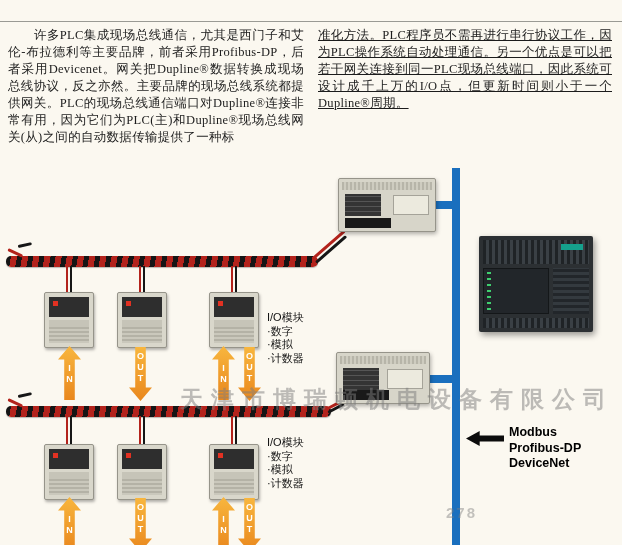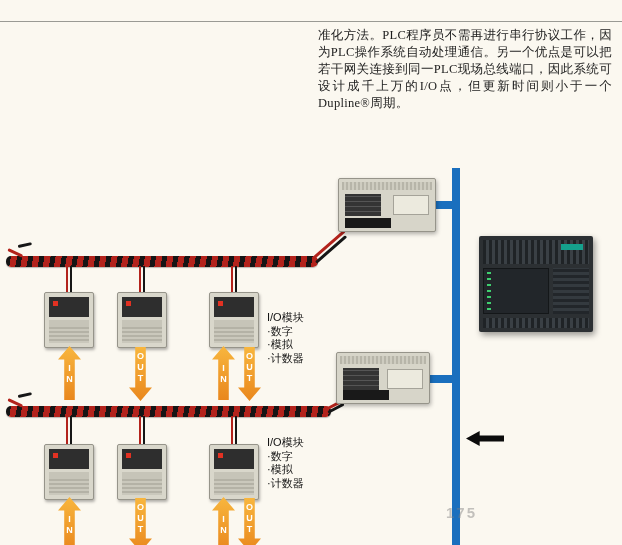--- a/index.html
+++ b/index.html
@@ -4,21 +4,21 @@
 <style>
   html,body{margin:0;padding:0;background:#e9e9e9;}
   .page{position:relative;width:622px;height:545px;background:#fbf8f0;overflow:hidden;
         font-family:"Liberation Serif",serif;color:#1c1c1c;}
   .page *{box-sizing:border-box;}
   .title{position:absolute;left:8px;top:1px;margin:0;font:bold 16px "Liberation Sans",sans-serif;
          color:#2573b4;letter-spacing:2px;}
   .rule{position:absolute;left:0;top:21px;width:622px;border-top:1px solid #9a9a94;}
   .col{position:absolute;top:27px;margin:0;font-size:12.5px;line-height:17px;letter-spacing:.3px;text-align:justify;}
   .col-l{left:8px;width:296px;}
-  .col-r{left:318px;width:294px;}
+  .col-r{left:318px;width:294px;text-decoration:underline;}
   .wm{position:absolute;font-family:"Liberation Sans",sans-serif;font-weight:bold;color:#7e7e7e;
       white-space:nowrap;pointer-events:none;z-index:40;}
   .wm-c{left:180px;top:384px;font-size:23px;letter-spacing:8px;opacity:.5;}
   .wm-t{left:498px;top:101px;font-size:26px;letter-spacing:4px;opacity:.33;}
   .wm-p{left:446px;top:504px;font-size:15px;letter-spacing:2px;opacity:.45;}
   .cable{position:absolute;height:11px;border-radius:5px;
          background:repeating-linear-gradient(100deg,#151515 0 5px,#b3231c 5px 11px);
          box-shadow:0 1px 1px rgba(0,0,0,.25);}
   .cable-1{left:6px;top:256px;width:312px;}
   .cable-2{left:6px;top:406px;width:325px;}
@@ -76,20 +76,21 @@
   .fbl{position:absolute;left:509px;top:425px;font:bold 12.5px "Liberation Sans",sans-serif;
        line-height:15.5px;color:#000;z-index:5;}
 </style>
 </head>
 <body>
 
 <div class="page">
 
   <div class="rule"></div>
 
+  <p class="col col-l">　　许多PLC集成现场总线通信，尤其是西门子和艾伦-布拉德利等主要品牌，前者采用Profibus-DP，后者采用Devicenet。网关把Dupline®数据转换成现场总线协议，反之亦然。主要品牌的现场总线系统都提供网关。PLC的现场总线通信端口对Dupline®连接非常有用，因为它们为PLC(主)和Dupline®现场总线网关(从)之间的自动数据传输提供了一种标</p>
   <p class="col col-r">准化方法。PLC程序员不需再进行串行协议工作，因为PLC操作系统自动处理通信。另一个优点是可以把若干网关连接到同一PLC现场总线端口，因此系统可设计成千上万的I/O点，但更新时间则小于一个Dupline®周期。</p>
 
   <div class="cable cable-1"></div>
   <div class="cable cable-2"></div>
 
   <div class="spike red" style="left:8px;top:248px;width:16px;transform:rotate(25deg)"></div>
   <div class="spike blk" style="left:18px;top:245px;width:14px;transform:rotate(-12deg)"></div>
   <div class="spike red" style="left:8px;top:398px;width:16px;transform:rotate(25deg)"></div>
   <div class="spike blk" style="left:18px;top:395px;width:14px;transform:rotate(-12deg)"></div>
 
@@ -217,16 +218,22 @@
   <div class="plc">
     <div class="pvent"></div>
     <div class="pbadge"></div>
     <div class="pdoor"></div>
     <div class="pleds"></div>
     <div class="pside"></div>
     <div class="prail"></div>
   </div>
 
   <div class="busarrow"></div>
-
-  <div class="wm wm-p">175</div>
+  <div class="fbl">
+    <div>Modbus</div>
+    <div>Profibus-DP</div>
+    <div>DeviceNet</div>
+  </div>
+
+  <div class="wm wm-c">天津市博瑞顿机电设备有限公司</div>
+  <div class="wm wm-p">278</div>
 
 </div>
 
 </body></html>

